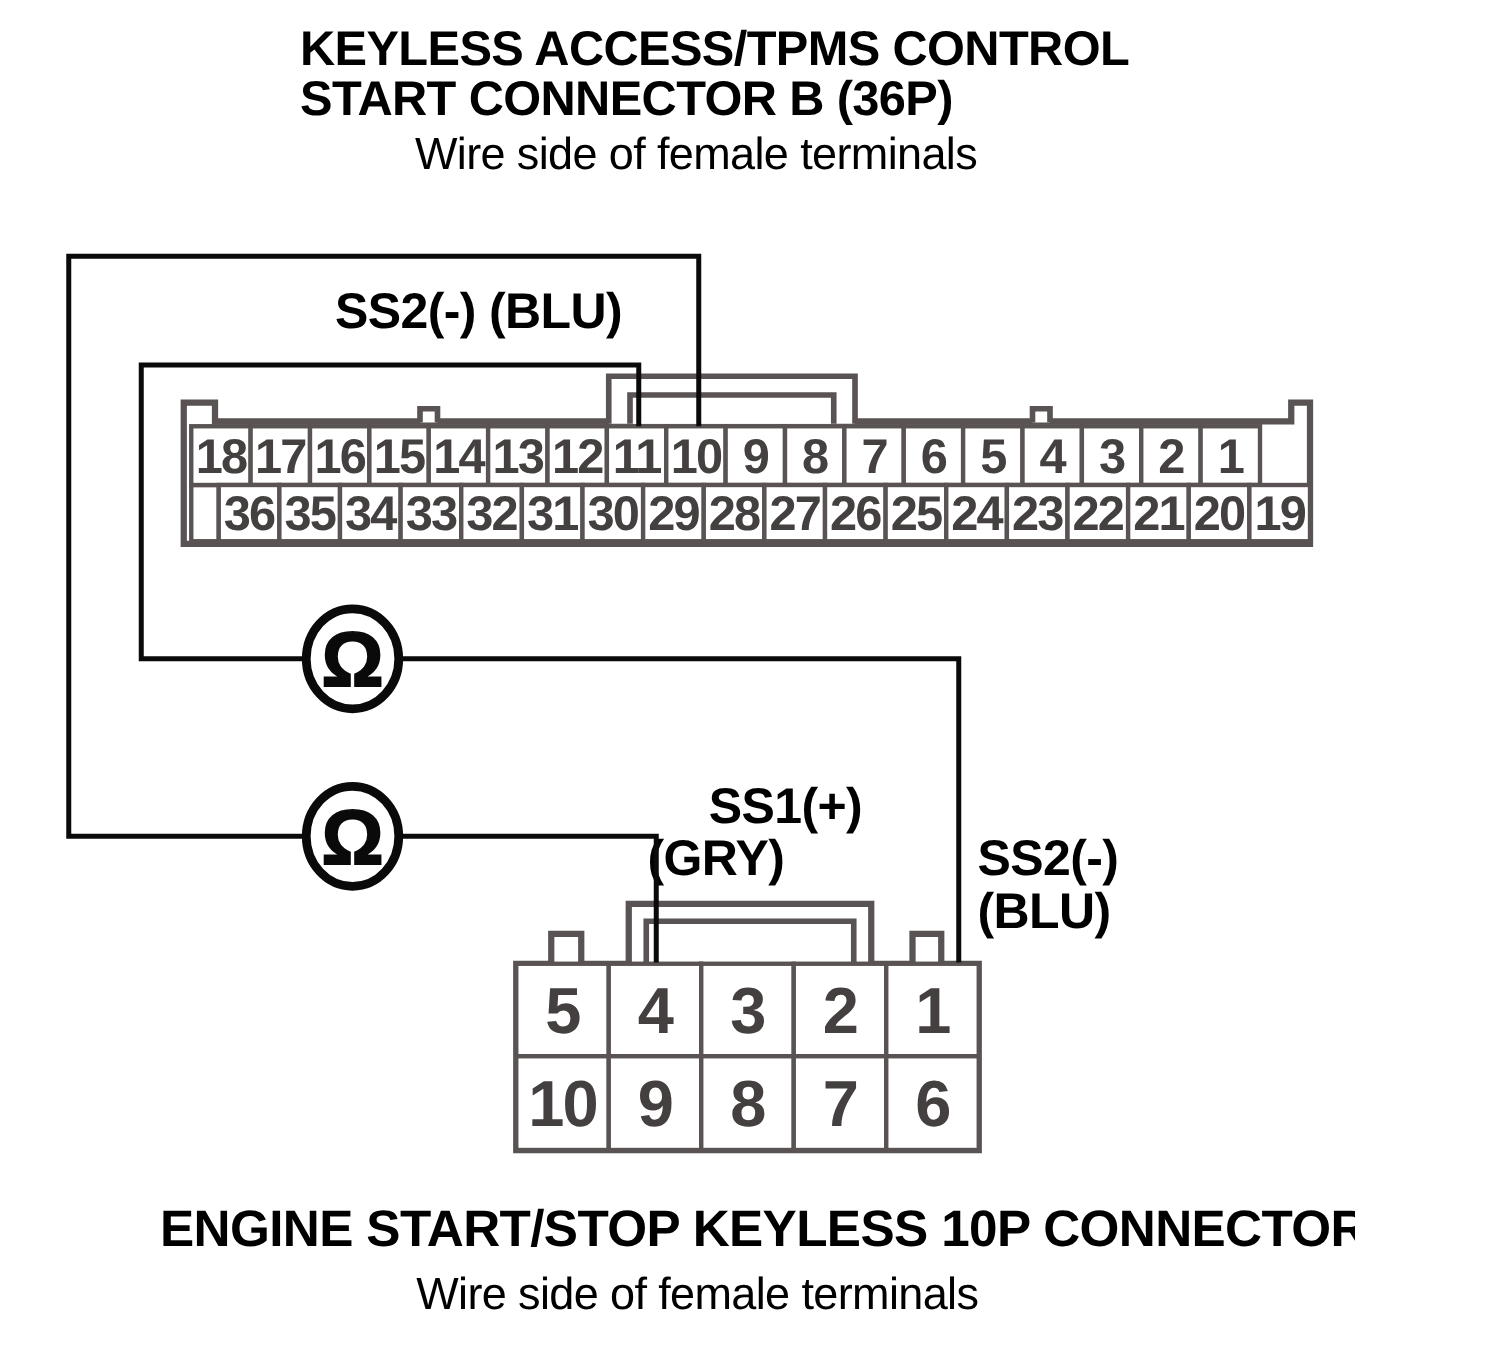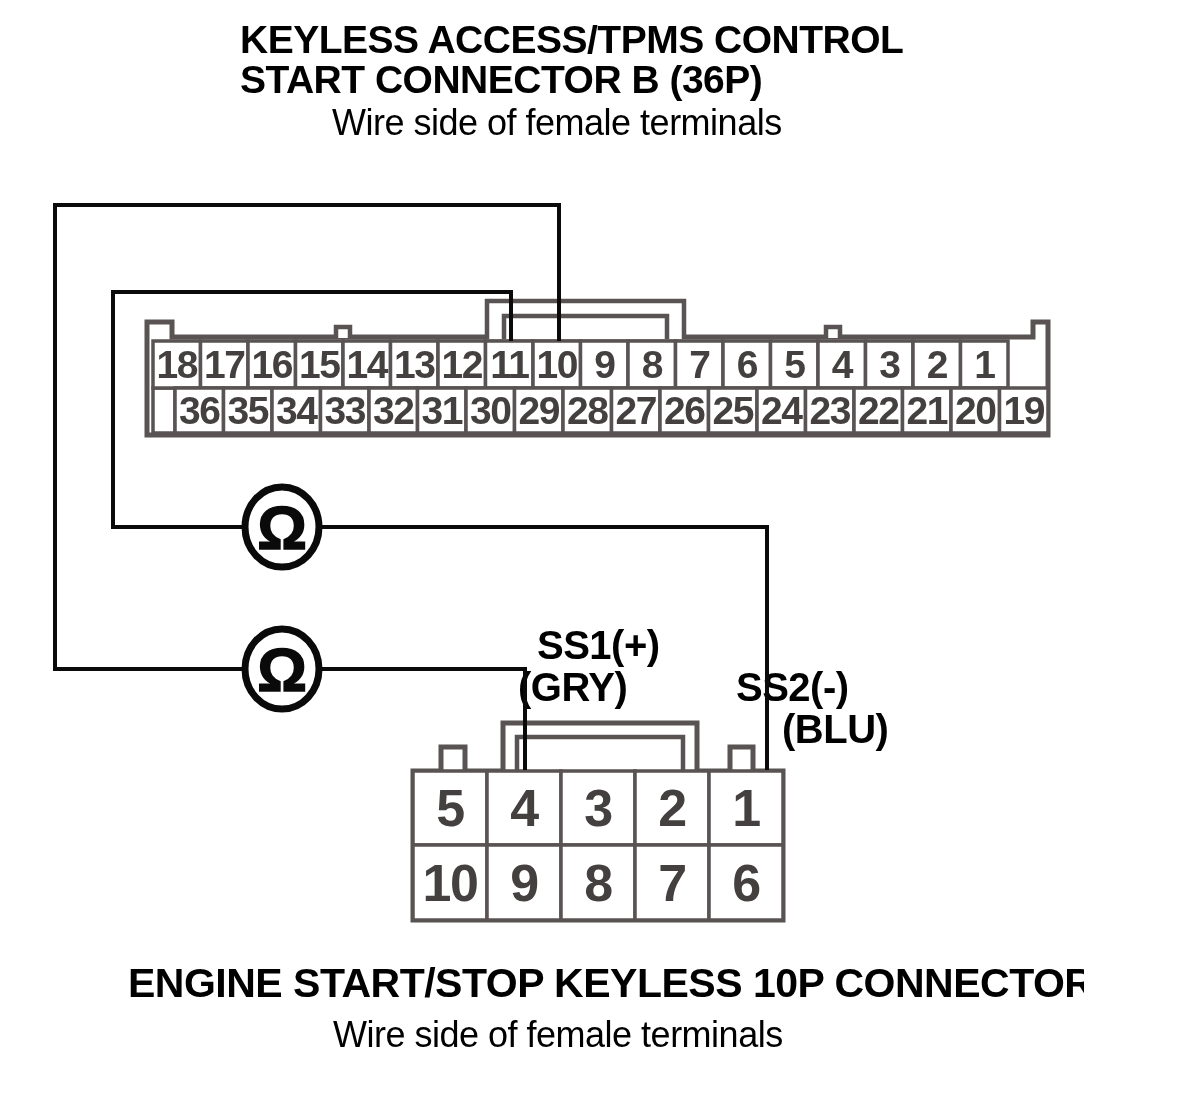--- a/index.html
+++ b/index.html
@@ -23,24 +23,25 @@
 </style>
 </head>
 <body>
 
 <div class="stage" style="--bg: #ffffff; --ink: #000000; --wire: #0a0a0a; --outline: #595353; --pin: #444040;">
 
   <div class="t title" style="left:240px;top:20px">KEYLESS ACCESS/TPMS CONTROL</div>
   <div class="t title" style="left:240px;top:60px">START CONNECTOR B (36P)</div>
   <div class="t sub" style="left:332px;top:104px">Wire side of female terminals</div>
 
+  <div class="t lbl" style="left:268px;top:228px">SS2(-) (BLU)</div>
 
-  <div class="t lbl" style="left:537px;top:624px">SS1(+)</div>
+  <div class="t lbl" style="left:567px;top:624px">SS1(+)</div>
   <div class="t lbl" style="left:518px;top:666px">(GRY)</div>
-  <div class="t lbl" style="left:736px;top:666px">SS2(-)</div>
+  <div class="t lbl" style="left:782px;top:666px">SS2(-)</div>
   <div class="t lbl" style="left:782px;top:708px">(BLU)</div>
 
   <div class="t footer-title" style="left:128px;top:962px">ENGINE START/STOP KEYLESS 10P CONNECTOR</div>
   <div class="t sub" style="left:333px;top:1016px">Wire side of female terminals</div>
 
   <svg width="1200" height="1095" viewBox="0 0 1200 1095">
 
     <g>
       <path class="body" d="M 147,435 L 147,322 L 172,322 L 172,337 L 1033,337 L 1033,322 L 1048,322 L 1048,435 Z"></path>
       <path class="feature" d="M 336,338 L 336,327 L 350,327 L 350,338"></path>

